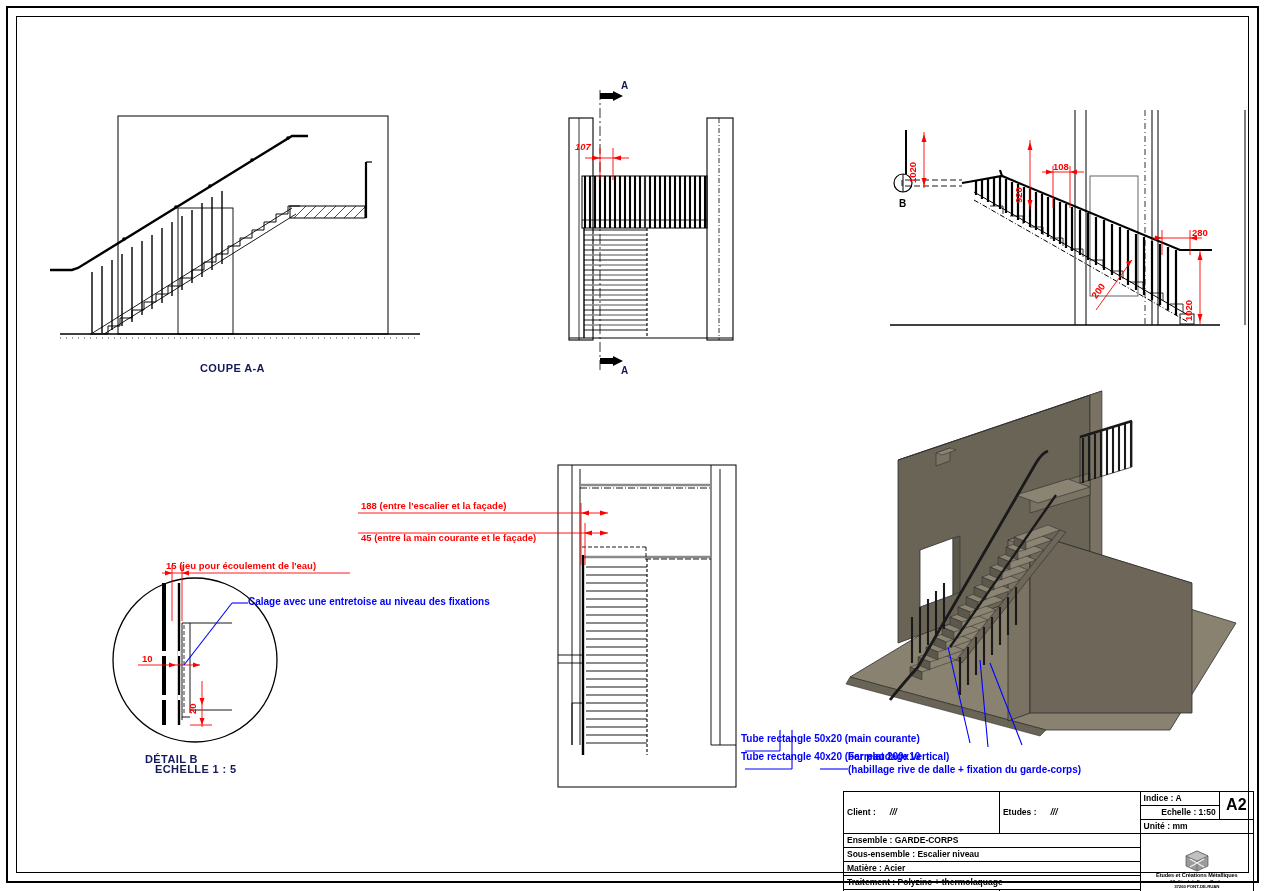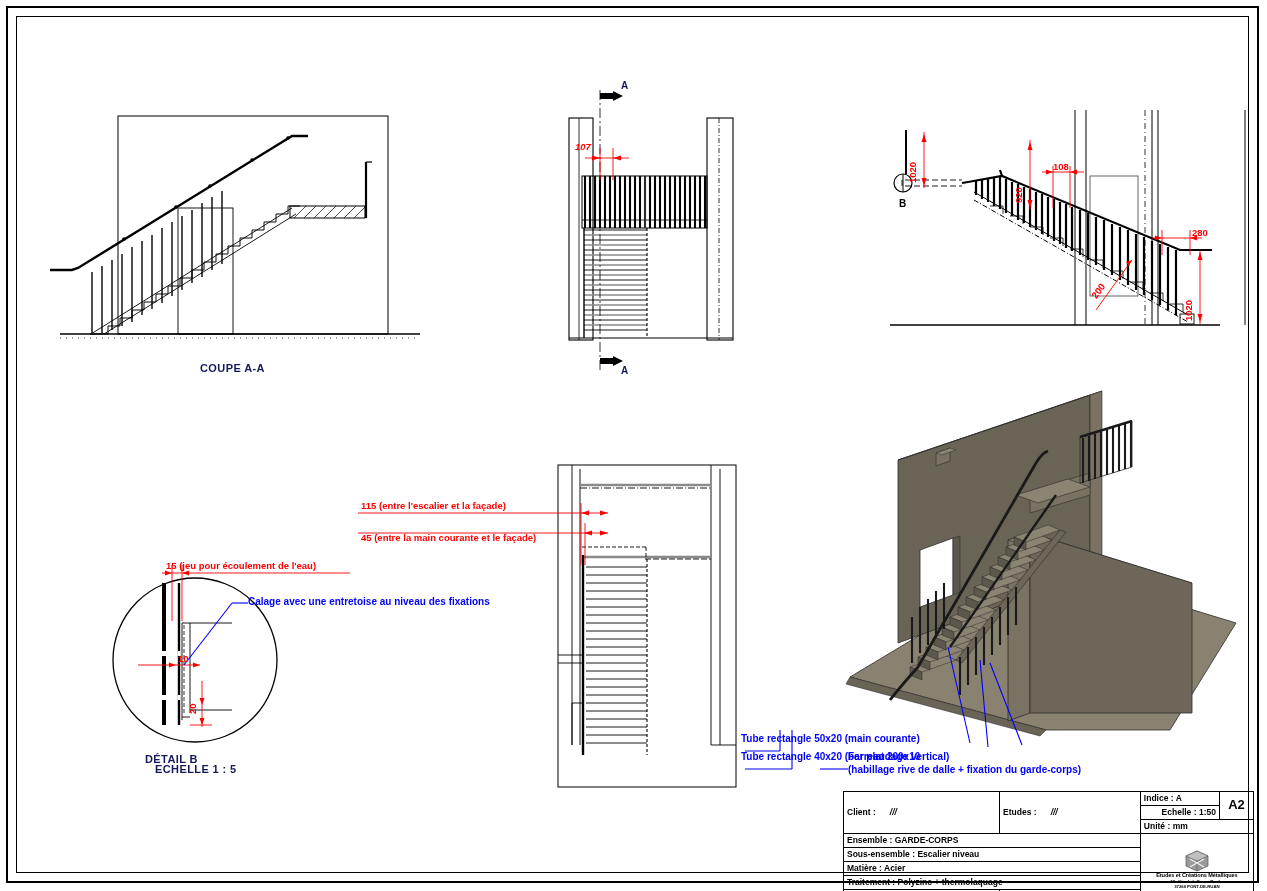--- a/index.html
+++ b/index.html
@@ -365,21 +365,21 @@
 
       <line x1="-190" y1="58" x2="60" y2="58" stroke="#f00" stroke-width="0.9"></line>
       <polygon points="33,58 41,55.5 41,60.5" fill="#f00"></polygon>
       <polygon points="60,58 52,55.5 52,60.5" fill="#f00"></polygon>
       <line x1="33" y1="48" x2="33" y2="110" stroke="#f00" stroke-width="0.9"></line>
       <line x1="-190" y1="78" x2="60" y2="78" stroke="#f00" stroke-width="0.9"></line>
       <polygon points="36,78 44,75.5 44,80.5" fill="#f00"></polygon>
       <polygon points="60,78 52,75.5 52,80.5" fill="#f00"></polygon>
       <line x1="37" y1="68" x2="37" y2="110" stroke="#f00" stroke-width="0.9"></line>
     </svg>
-    <span class="dimtxt" style="left:-187px;top:45px;">115 (entre l'escalier et la façade)</span>
+    <span class="dimtxt" style="left:-187px;top:45px;">188 (entre l'escalier et la façade)</span>
     <span class="dimtxt" style="left:-187px;top:77px;">45 (entre la main courante et le façade)</span>
   </div>
 
   <div class="view" style="left:120px;top:555px;width:390px;height:230px;">
     <svg width="390" height="215">
 
       <circle cx="75" cy="105" r="82" fill="none" stroke="#000" stroke-width="1.3"></circle>
 
       <line x1="44" y1="28" x2="44" y2="170" stroke="#000" stroke-width="4"></line>
 
@@ -414,21 +414,21 @@
 
       <line x1="82" y1="126" x2="82" y2="172" stroke="#f00" stroke-width="0.9"></line>
       <polygon points="82,150 79.5,143 84.5,143" fill="#f00"></polygon>
       <polygon points="82,170 79.5,163 84.5,163" fill="#f00"></polygon>
       <line x1="70" y1="170" x2="92" y2="170" stroke="#f00" stroke-width="0.9"></line>
 
       <line x1="64" y1="110" x2="112" y2="48" stroke="#0000ff" stroke-width="1.1"></line>
       <line x1="112" y1="48" x2="128" y2="48" stroke="#0000ff" stroke-width="1.1"></line>
     </svg>
     <span class="dimtxt" style="left:46px;top:5px;">15 (jeu pour écoulement de l'eau)</span>
-    <span class="dimtxt" style="left:22px;top:98px;margin-left:36px;">10</span>
+    <span class="dimtxt" style="left:22px;top:98px;">10</span>
     <span class="dimtxt vert" style="left:78px;top:148px;">20</span>
     <span class="bluetxt" style="left:128px;top:41px;">Calage avec une entretoise au niveau des fixations</span>
     <span class="vlabel" style="left:25px;top:198px;">DÉTAIL B</span>
     <span class="vlabel" style="left:17px;top:208px;padding-left:18px;">ECHELLE 1 : 5</span>
   </div>
 
   <div class="view" style="left:840px;top:395px;width:420px;height:360px;">
     <svg width="420" height="360">
 
       <polygon points="10,282 200,168 396,228 330,335 206,335" fill="#8a8270" stroke="#2b2b2b" stroke-width="0.8"></polygon>
@@ -542,21 +542,21 @@
     <table class="tb-table">
       <tbody>
           <tr>
         <td rowspan="3" style="width:160px;height:34px;">
           <span>Client :</span><span class="slashes">///</span>
         </td>
         <td rowspan="3" style="width:140px;">
           <span>Etudes :</span><span class="slashes">///</span>
         </td>
         <td style="width:76px;height:11px;margin-left:47px;">Indice : A</td>
-        <td rowspan="2" style="width:28px;text-align:center;font-size:13px;">A2</td>
+        <td rowspan="2" style="width:28px;text-align:center;font-size:16px;">A2</td>
       </tr>
       <tr>
             <td style="height:11px;text-align:right;">Echelle :  1:50</td>
           </tr>
       <tr>
             <td colspan="2" style="height:11px;">Unité : mm</td>
           </tr>
       <tr>
         <td colspan="2" style="height:11px;">Ensemble : GARDE-CORPS</td>
         <td colspan="2" rowspan="5" class="logo-cell">

